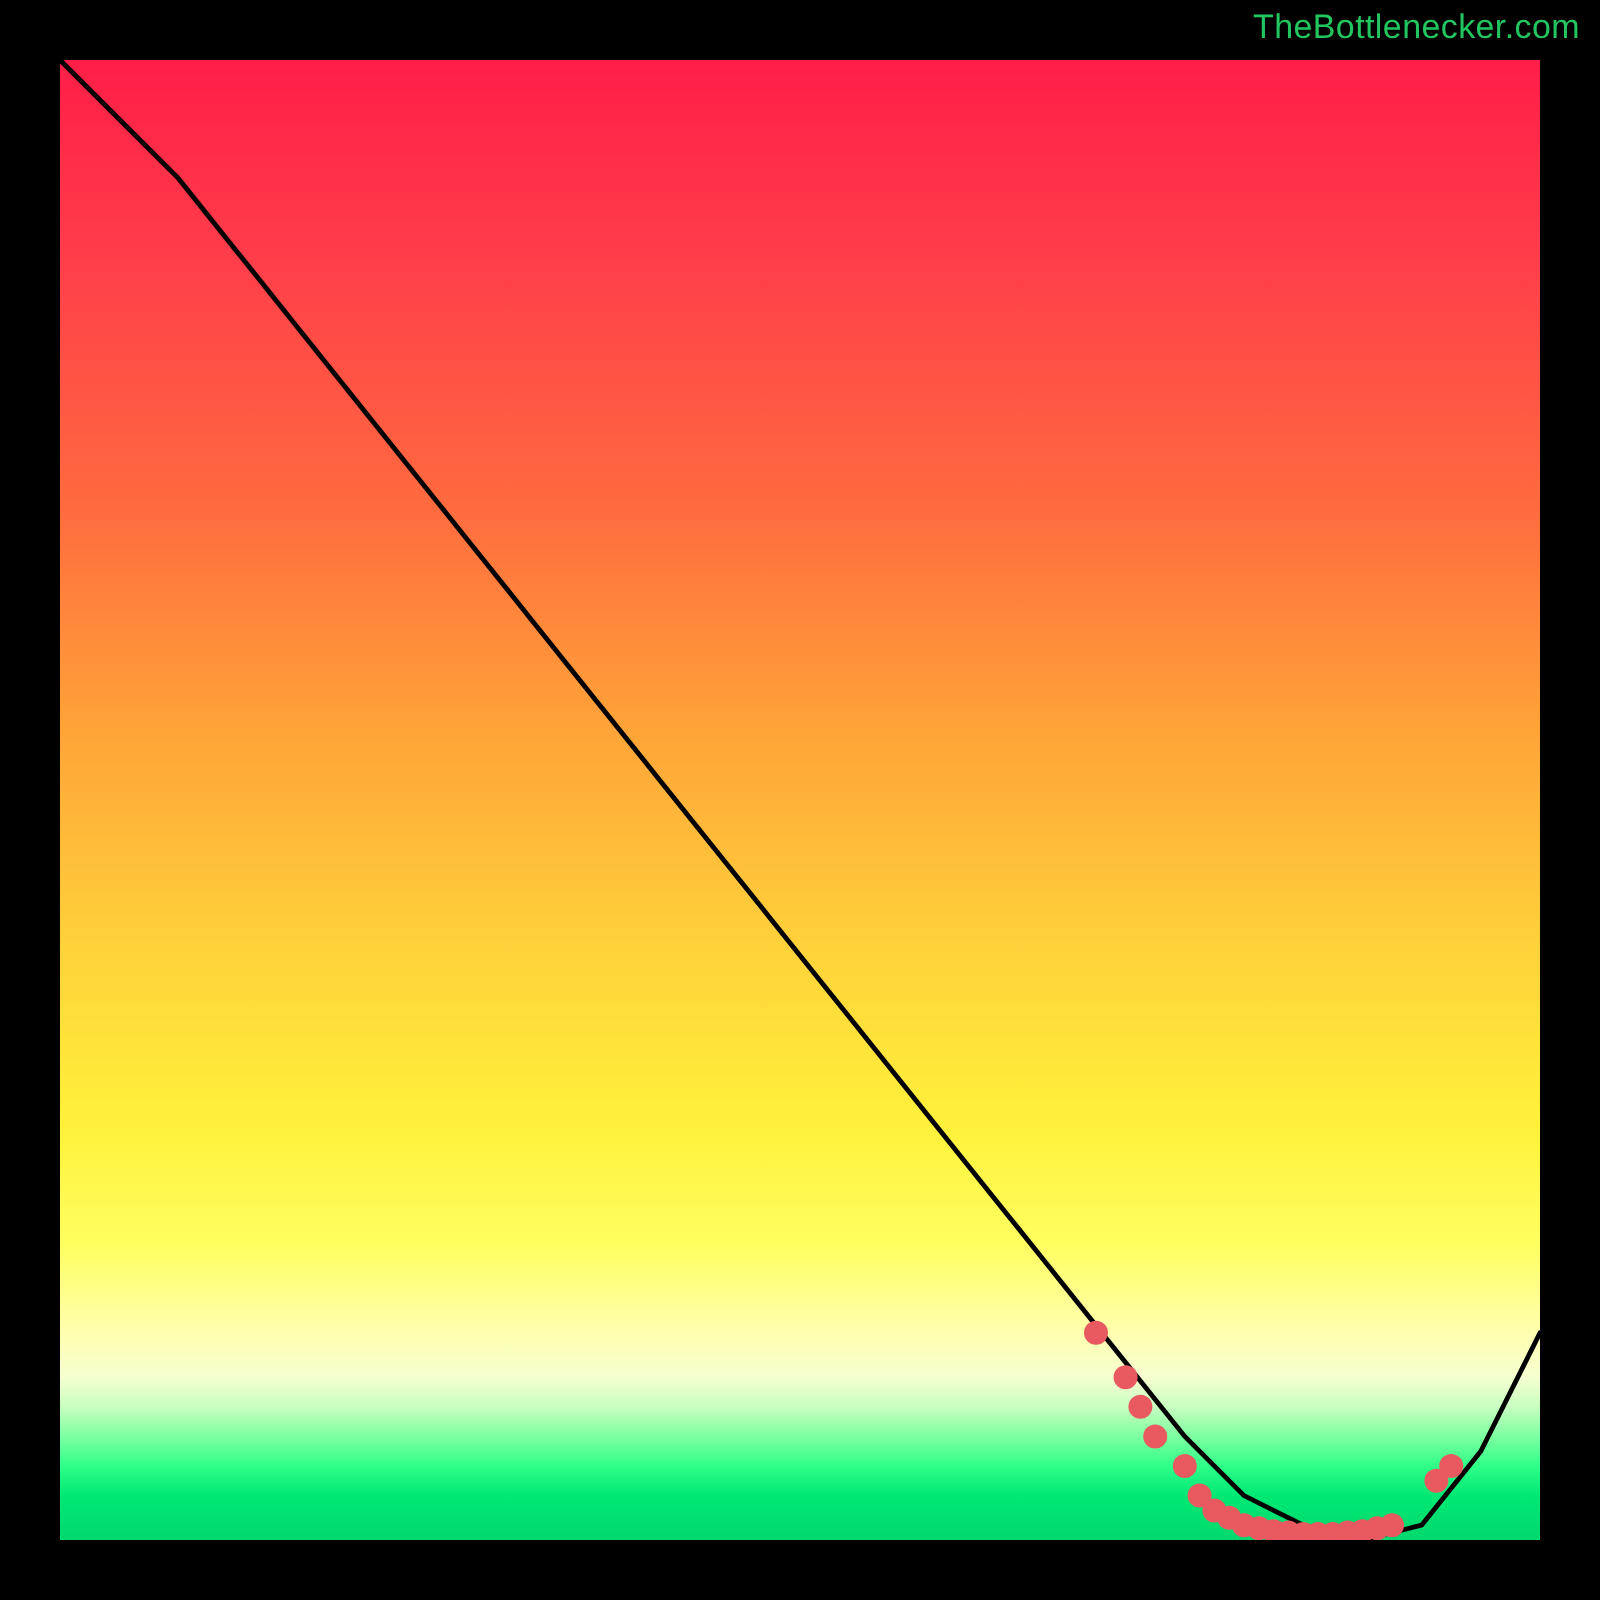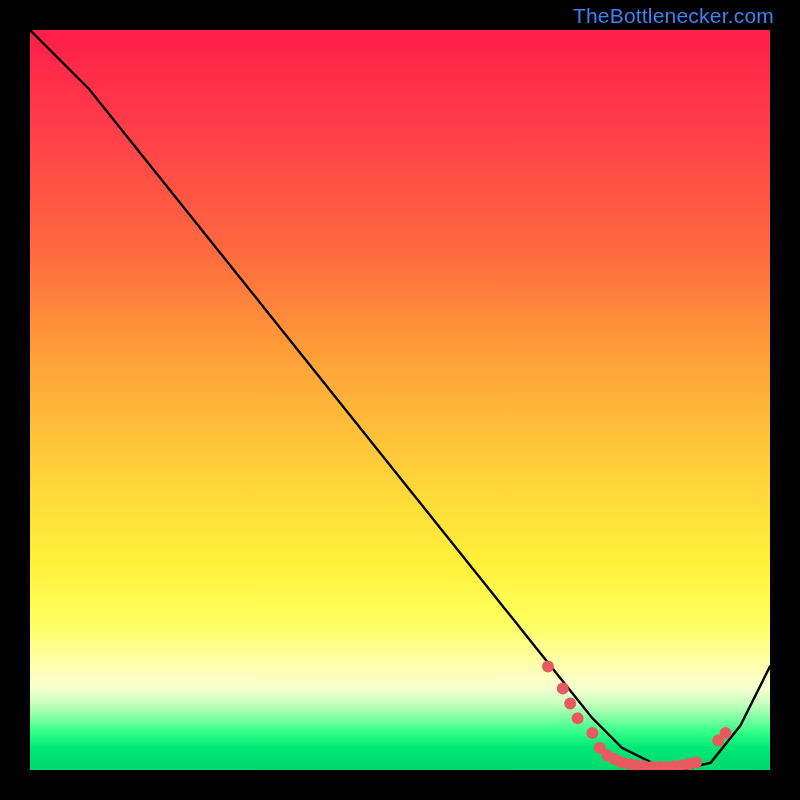--- a/index.html
+++ b/index.html
@@ -13,24 +13,24 @@
   }
   .frame {
     position: relative;
     width: 800px;
     height: 800px;
     background: #000;
   }
   .watermark {
     position: absolute;
     top: 4px;
-    right: 26px;
-    font-size: 21px;
+    right: 10px;
+    font-size: 17px;
     font-weight: 500;
-    color: #3b82f6;
+    color: #22c55e;
     letter-spacing: 0.2px;
     z-index: 5;
   }
   .plot-bg {
     position: absolute;
     left: 30px;
     top: 30px;
     width: 740px;
     height: 740px;
     

